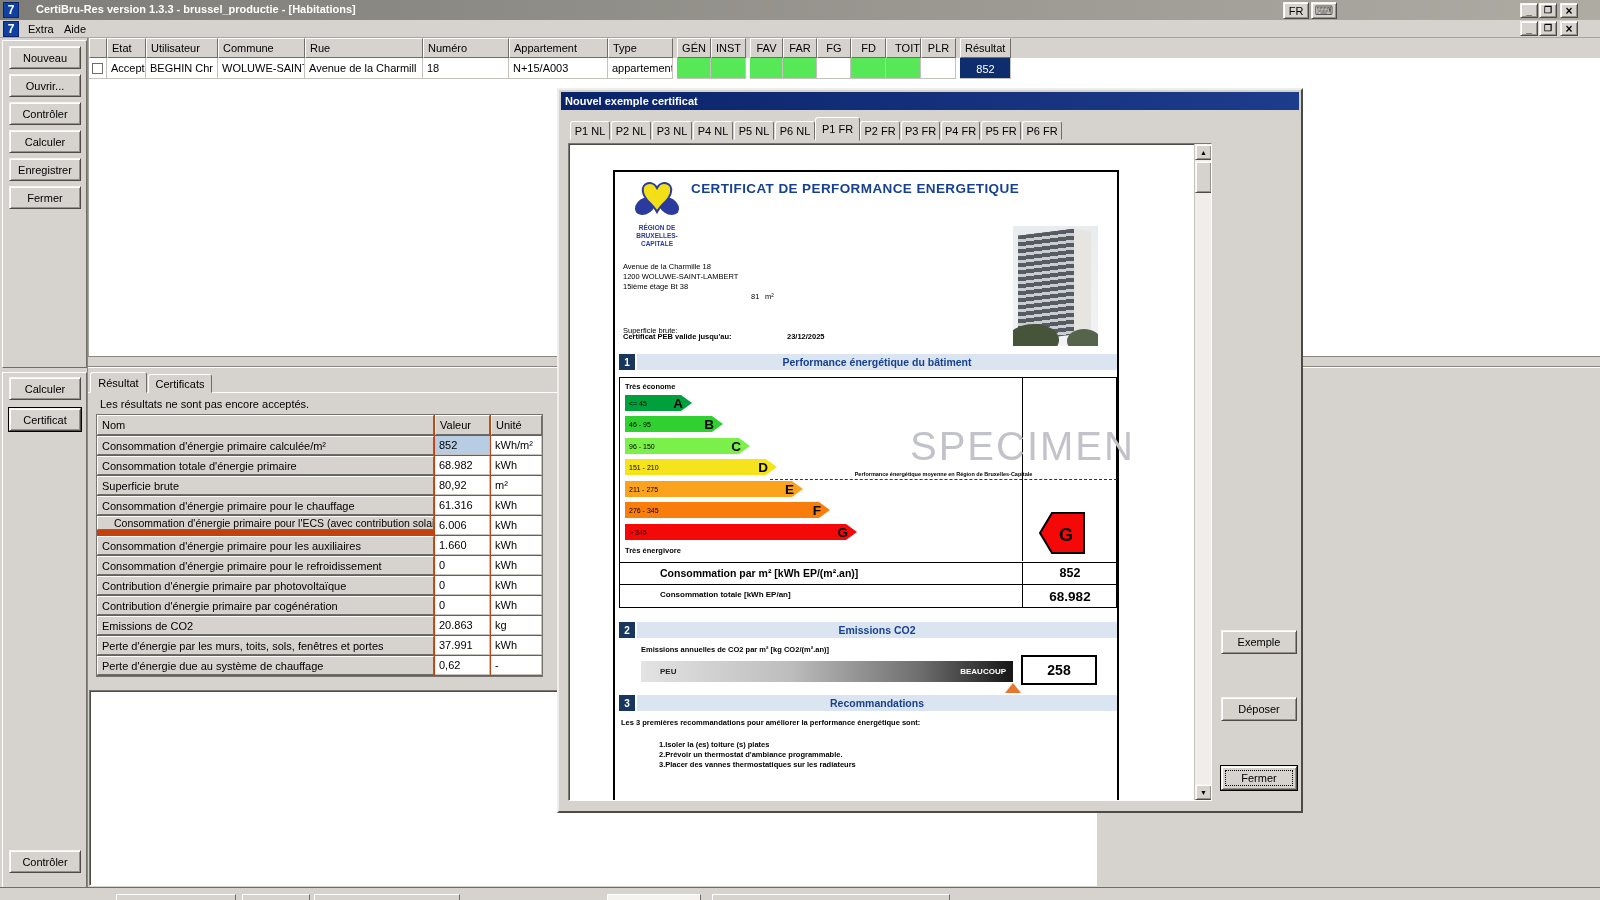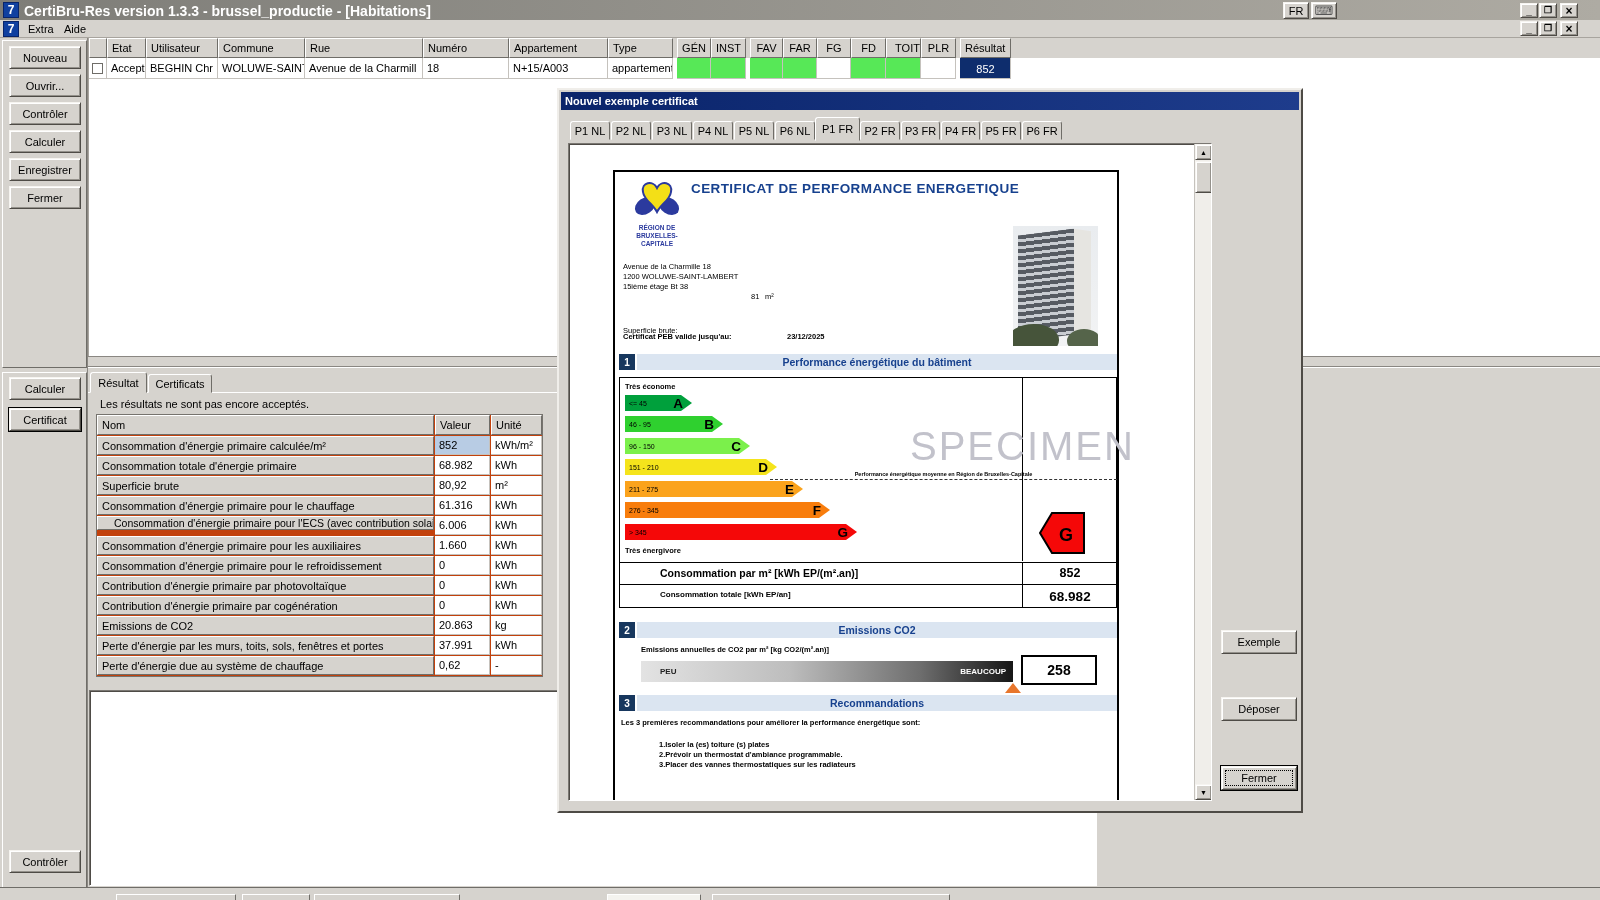--- a/index.html
+++ b/index.html
@@ -48,21 +48,21 @@
                 background:repeating-linear-gradient(180deg,#565b62 0 4px,#c9cdd2 4px 7px); }
   .bld-side { position:absolute; right:8%; top:3%; width:20%; height:88%; transform:skewY(8deg); background:#e6e5e1; }
   .bld-green { position:absolute; left:-6%; bottom:-8%; width:60%; height:26%; background:#46543a; border-radius:50%; }
   .bld-green2 { position:absolute; right:-4%; bottom:-6%; width:40%; height:20%; background:#55644a; border-radius:50%; }
 </style>
 </head>
 <body>
 
 <div class="abs" style="left:0;top:0;width:1600px;height:20px;background:linear-gradient(90deg,#7e7d78,#aeaba3);display:flex;align-items:center;">
   <span class="abs" style="left:3px;top:2px;width:16px;height:16px;background:#1040a0;color:#fff;font-weight:bold;font-size:12px;display:flex;align-items:center;justify-content:center;border:1px solid #08246a;">7</span>
-  <span class="abs" style="left:24px;top:3px;color:#fff;font-weight:bold;font-size:14px;white-space:nowrap;">CertiBru-Res version 1.3.3 - brussel_productie - [Habitations]</span>
+  <span class="abs" style="left:36px;top:3px;color:#fff;font-weight:bold;font-size:11px;white-space:nowrap;">CertiBru-Res version 1.3.3 - brussel_productie - [Habitations]</span>
   <span class="btn" style="left:1283px;top:2px;width:26px;height:17px;">FR</span>
   <span class="btn" style="left:1311px;top:2px;width:26px;height:17px;font-size:13px;color:#555;">⌨</span>
   <span class="titlebar-btn" style="left:1520px;top:3px;">_</span>
   <span class="titlebar-btn" style="left:1539px;top:3px;font-size:9px;">❐</span>
   <span class="titlebar-btn" style="left:1560px;top:3px;font-size:12px;">×</span>
 </div>
 
 <div class="abs" style="left:0;top:20px;width:1600px;height:18px;background:#d6d3ce;border-bottom:1px solid #a8a49e;">
   <span class="abs" style="left:3px;top:1px;width:16px;height:16px;background:#1040a0;color:#fff;font-weight:bold;font-size:12px;display:flex;align-items:center;justify-content:center;border:1px solid #08246a;">7</span>
   <span class="abs" style="left:28px;top:3px;">Extra</span>

